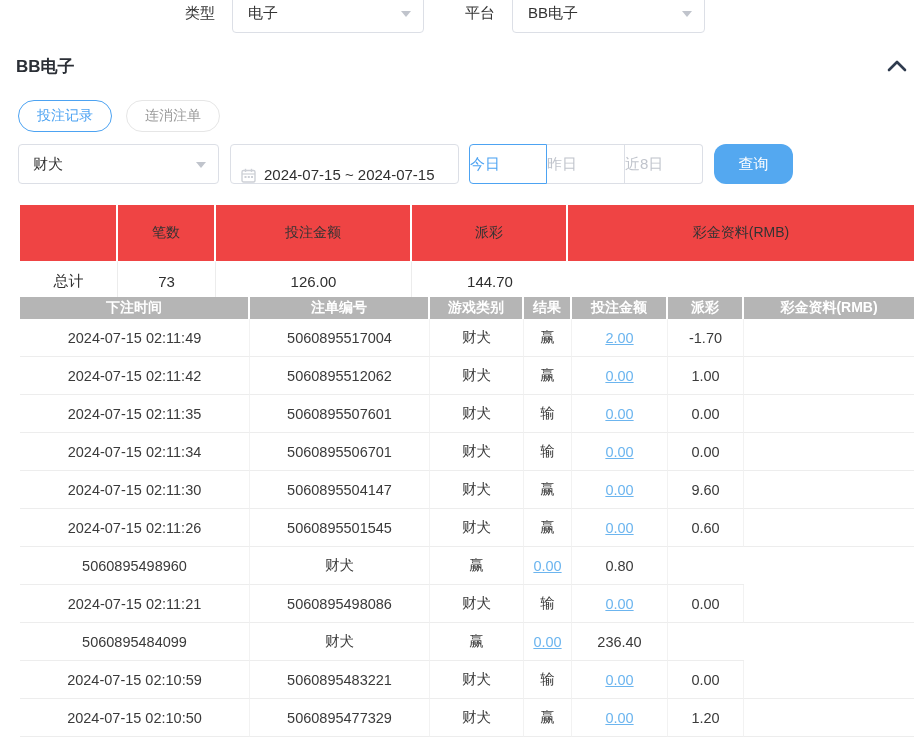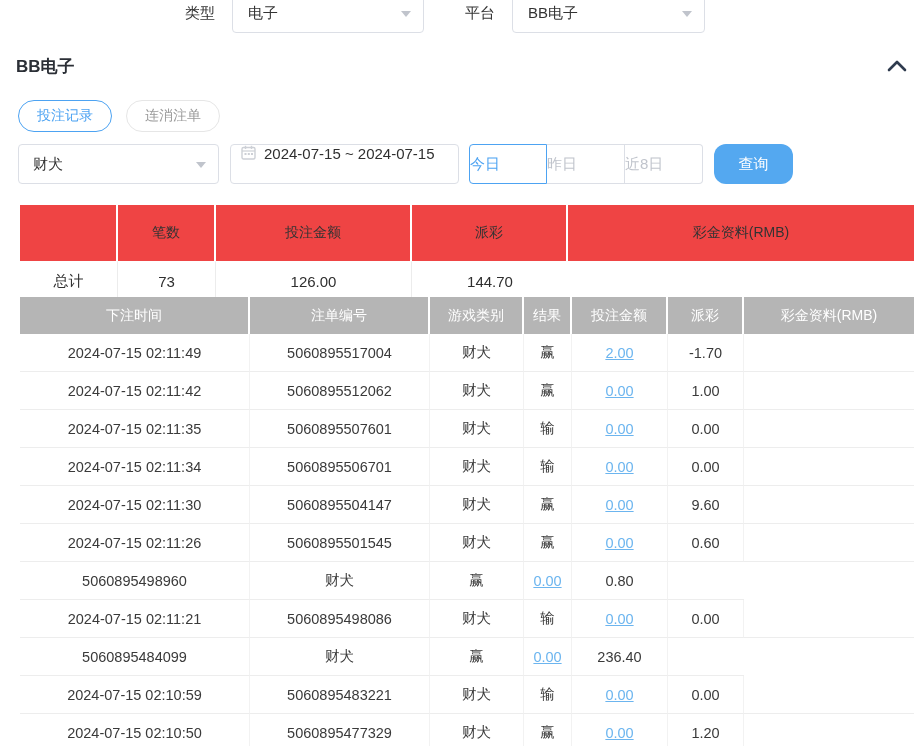--- a/index.html
+++ b/index.html
@@ -32,21 +32,21 @@
     display:flex; align-items:center; background:#fff; cursor:pointer; }
   .tab-pill.active { border:1px solid #4da3f2; color:#4da3f2; }
   .tab-pill.inactive { border:1px solid #e6e6e6; color:#9a9a9a; }
 
   
   .toolbar { position:absolute; top:144px; left:18px; display:flex; align-items:center; }
   .game-select { position:relative; width:201px; height:40px; border:1px solid #dcdfe6;
     border-radius:4px; display:flex; align-items:center; padding:0 26px 0 14px;
     font-size:15px; color:#333; cursor:pointer; }
   .date-input { position:relative; margin-left:11px; width:229px; height:40px;
-    border:1px solid #dcdfe6; border-radius:4px; display:flex; align-items:flex-start;
+    border:1px solid #dcdfe6; border-radius:4px; display:flex; align-items:flex-end;
     padding:0 16px 0 10px; cursor:text; }
   .date-input .cal { width:15px; height:15px; margin-right:8px; flex:none; }
   .date-input .dtext { font-size:15px; color:#2f2f2f; white-space:nowrap; }
   .btn-group { display:flex; margin-left:10px; }
   .qbtn { width:78px; height:40px; background:#fff; border:1px solid #dcdfe6;
     font-size:15px; color:#c0c4cc; display:flex; align-items:center; justify-content:flex-start;
     cursor:pointer; }
   .qbtn.first { border-radius:4px 0 0 4px; }
   .qbtn.mid { border-left:none; }
   .qbtn.last { border-left:none; border-radius:0 4px 4px 0; }
@@ -62,21 +62,21 @@
     align-items:center; justify-content:center; border-right:2px solid #fff; }
   .sum-head .cell:last-child { border-right:none; }
   .sum-body .cell { background:#fff; height:40px; display:flex; align-items:center;
     justify-content:center; font-size:15px; color:#2f2f2f;
     border-right:1px solid #ececec; border-bottom:1px solid #e4e4e4; border-top:1px solid #fff; }
   .sum-body .cell:last-child { border-right:none; }
 
   
   .main-table { position:absolute; top:297px; left:20px; width:894px; font-size:14px; }
   .mt-row { display:grid; grid-template-columns:230px 180px 94px 48px 96px 76px 1fr; }
-  .mt-head .cell { background:#b5b5b5; color:#fff; font-weight:normal; height:37px;
+  .mt-head .cell { background:#b5b5b5; color:#fff; font-weight:bold; height:22px;
     display:flex; align-items:center; justify-content:center; border-right:2px solid #fff; }
   .mt-head .cell:last-child { border-right:none; }
   .mt-body .cell { background:#fff; height:38px; display:flex; align-items:center;
     justify-content:center; color:#3a3a3a; font-size:14.5px;
     border-right:1px solid #f2f2f2; border-bottom:1px solid #ededed; }
   .mt-body .cell:last-child { border-right:none; }
   .bet-link { color:#6cb5ef; text-decoration:underline; cursor:pointer; }
   .neg { color:#f26c6c; }
 </style>
 </head>

